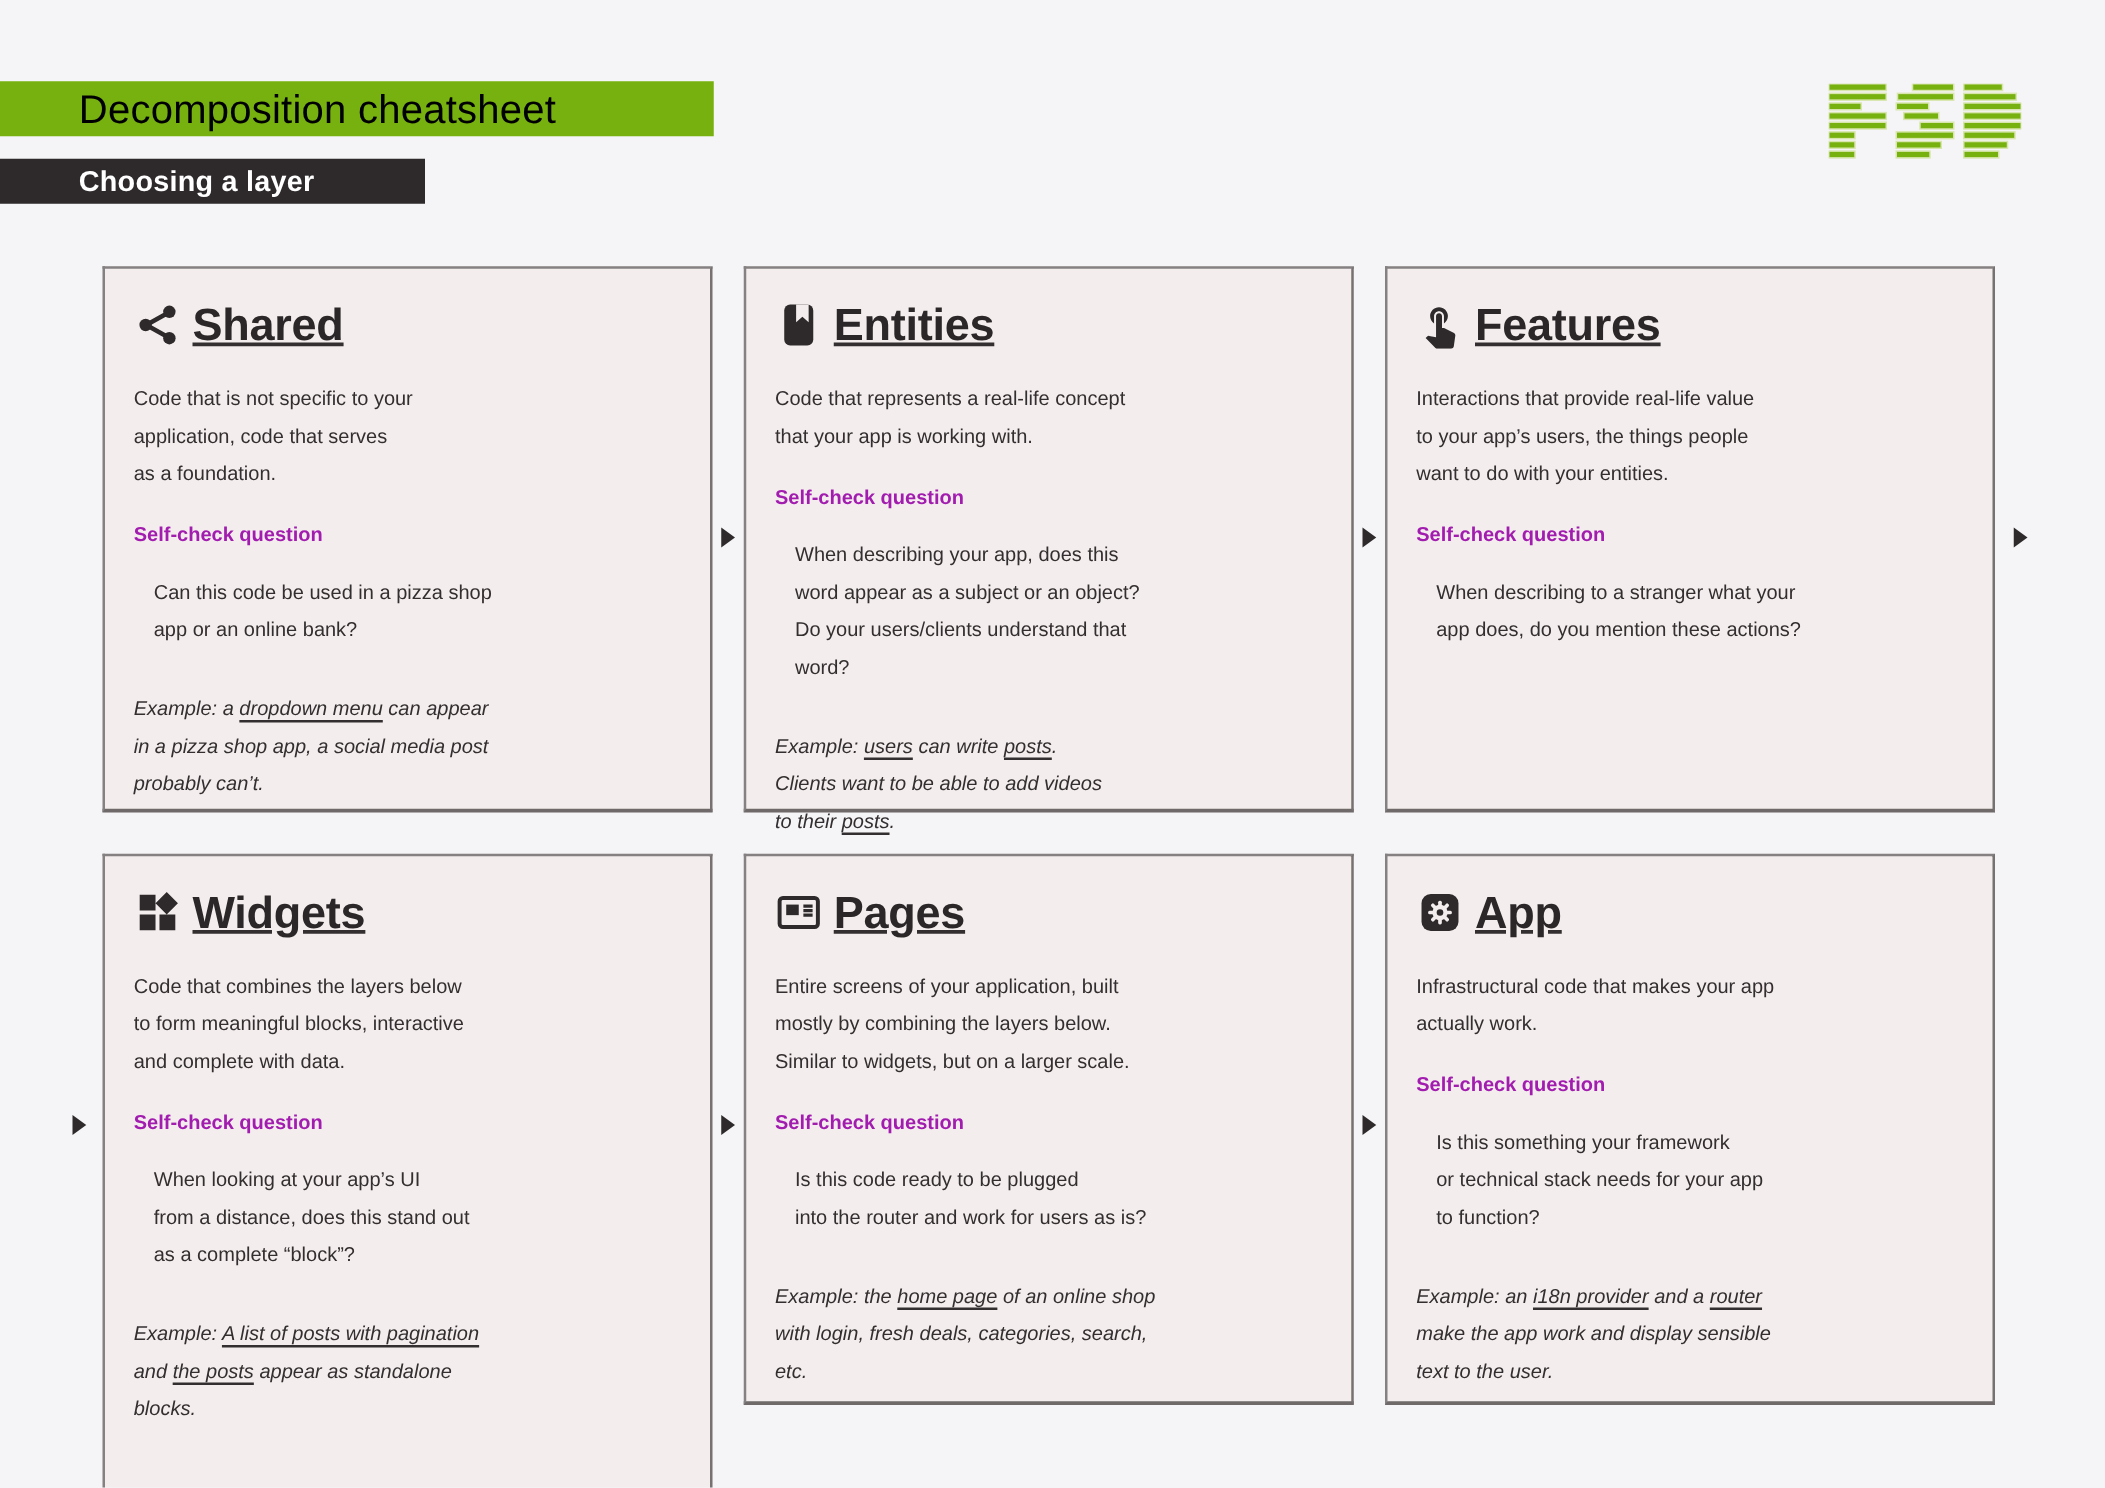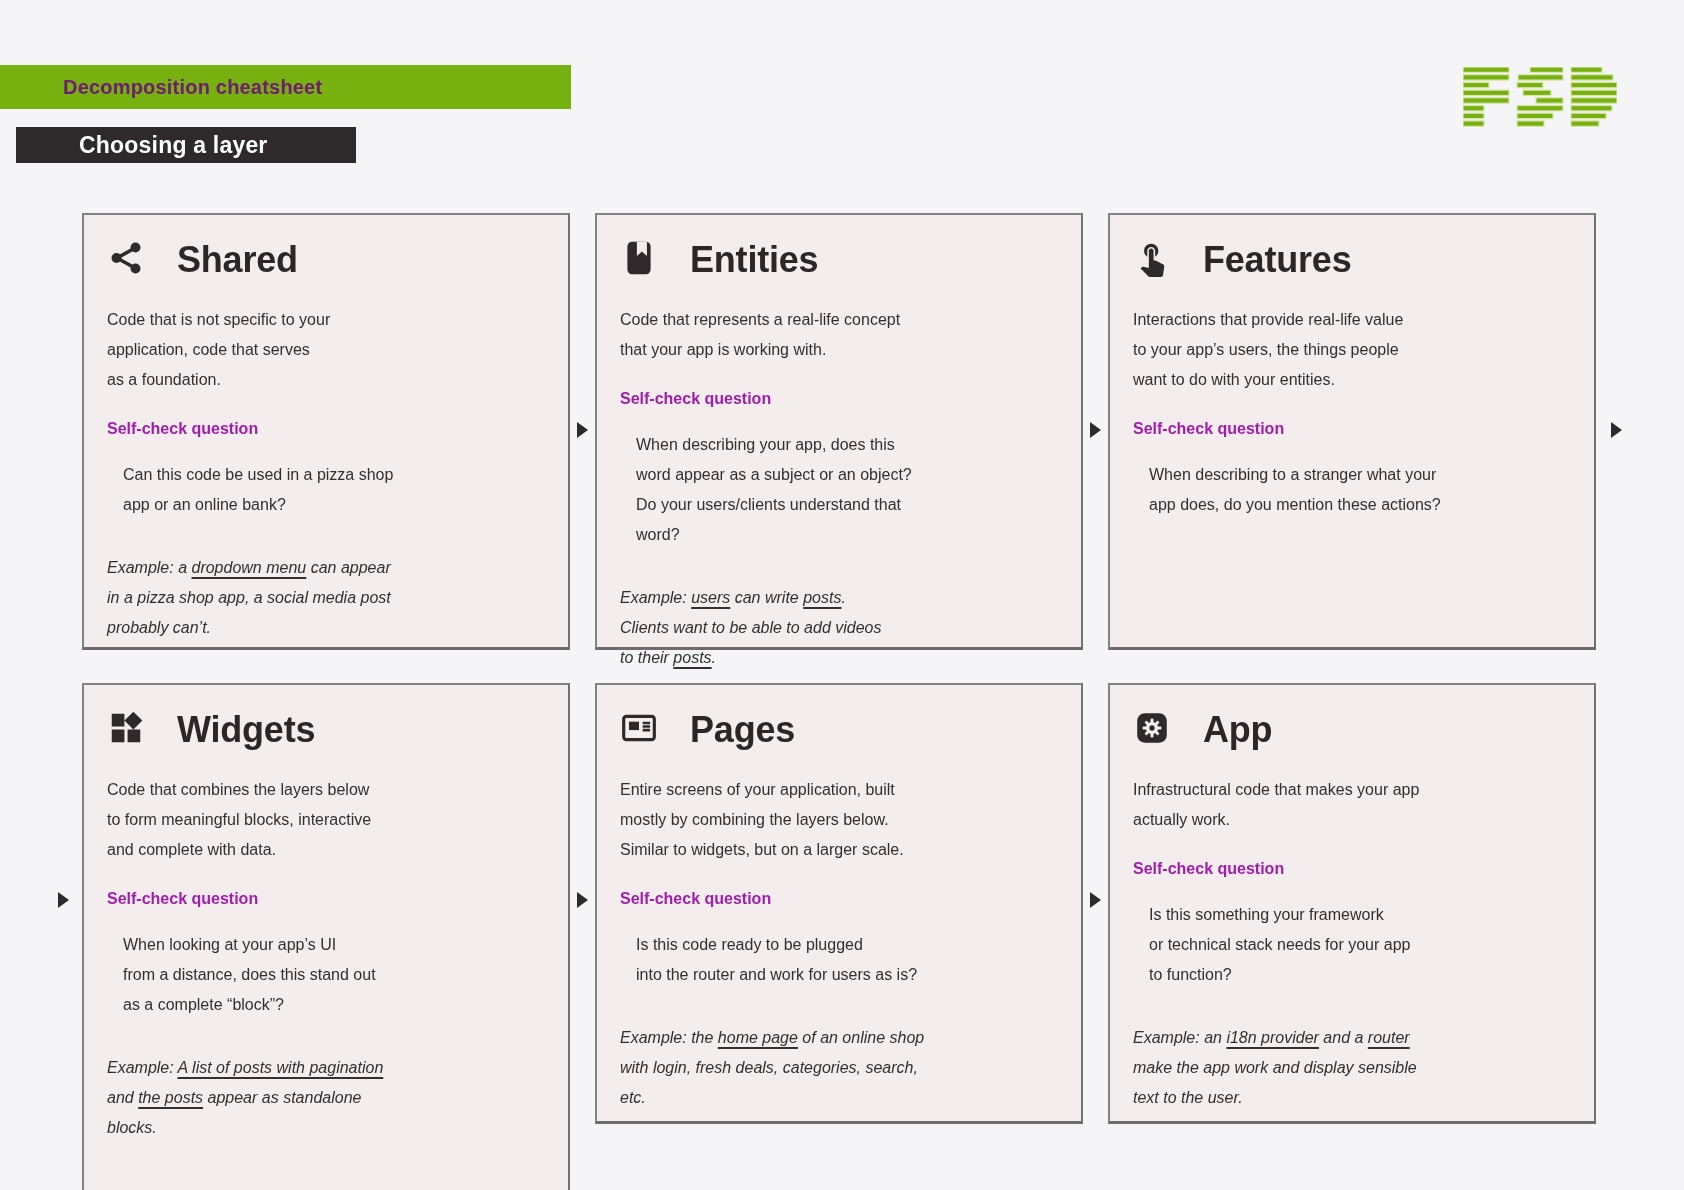--- a/index.html
+++ b/index.html
@@ -12,43 +12,43 @@
     position:relative;
   }
   #page{position:absolute;inset:0;}
 
   
   .bar-green{
     position:absolute;left:0;top:65px;width:571px;height:44px;
     background:#77b10f;display:flex;align-items:center;
   }
   .bar-green h1{
-    margin:0 0 0 63px;font-size:20px;font-weight:700;color:#701a75;letter-spacing:.2px;
+    margin:0 0 0 63px;font-size:32px;font-weight:400;color:#000000;letter-spacing:.2px;
   }
   .bar-dark{
-    position:absolute;left:16px;top:127px;width:340px;height:36px;
+    position:absolute;left:0;top:127px;width:340px;height:36px;
     background:#2e2a2b;display:flex;align-items:center;
   }
   .bar-dark h2{
     margin:0 0 0 63px;font-size:23px;font-weight:600;color:#ffffff;letter-spacing:.2px;
   }
 
   
   .fsd-logo{position:absolute;left:1463px;top:67px;width:154px;height:61px;}
 
   
   .card{
     position:absolute;width:488px;box-sizing:border-box;
     background:#f3eeed;
     border:2px solid #858081;
     border-right-color:#777172;
     border-bottom:3px solid #6f696a;
     padding:22px 23px 20px 23px;
   }
-  .card-header{display:flex;gap:32px;margin:2px 0 24px 0;}
+  .card-header{display:flex;align-items:center;gap:9px;margin:2px 0 24px 0;text-decoration:underline;}
   .icon{width:38px;height:38px;flex:0 0 38px;display:block;}
   .icon svg{display:block;width:38px;height:38px;}
   .card-title{margin:0;font-size:36px;font-weight:700;color:#2b2728;letter-spacing:-.2px;}
   .card p{font-size:16px;line-height:30px;}
   .desc{margin:0 0 19px 0;}
   .sc-label{margin:0;font-weight:700;color:#a21caf;}
   .question{margin:16px;}
   .example{margin:33px 0 0 0;font-style:italic;}
   .u{text-decoration:underline;text-decoration-thickness:2px;text-underline-offset:4px;}
 

